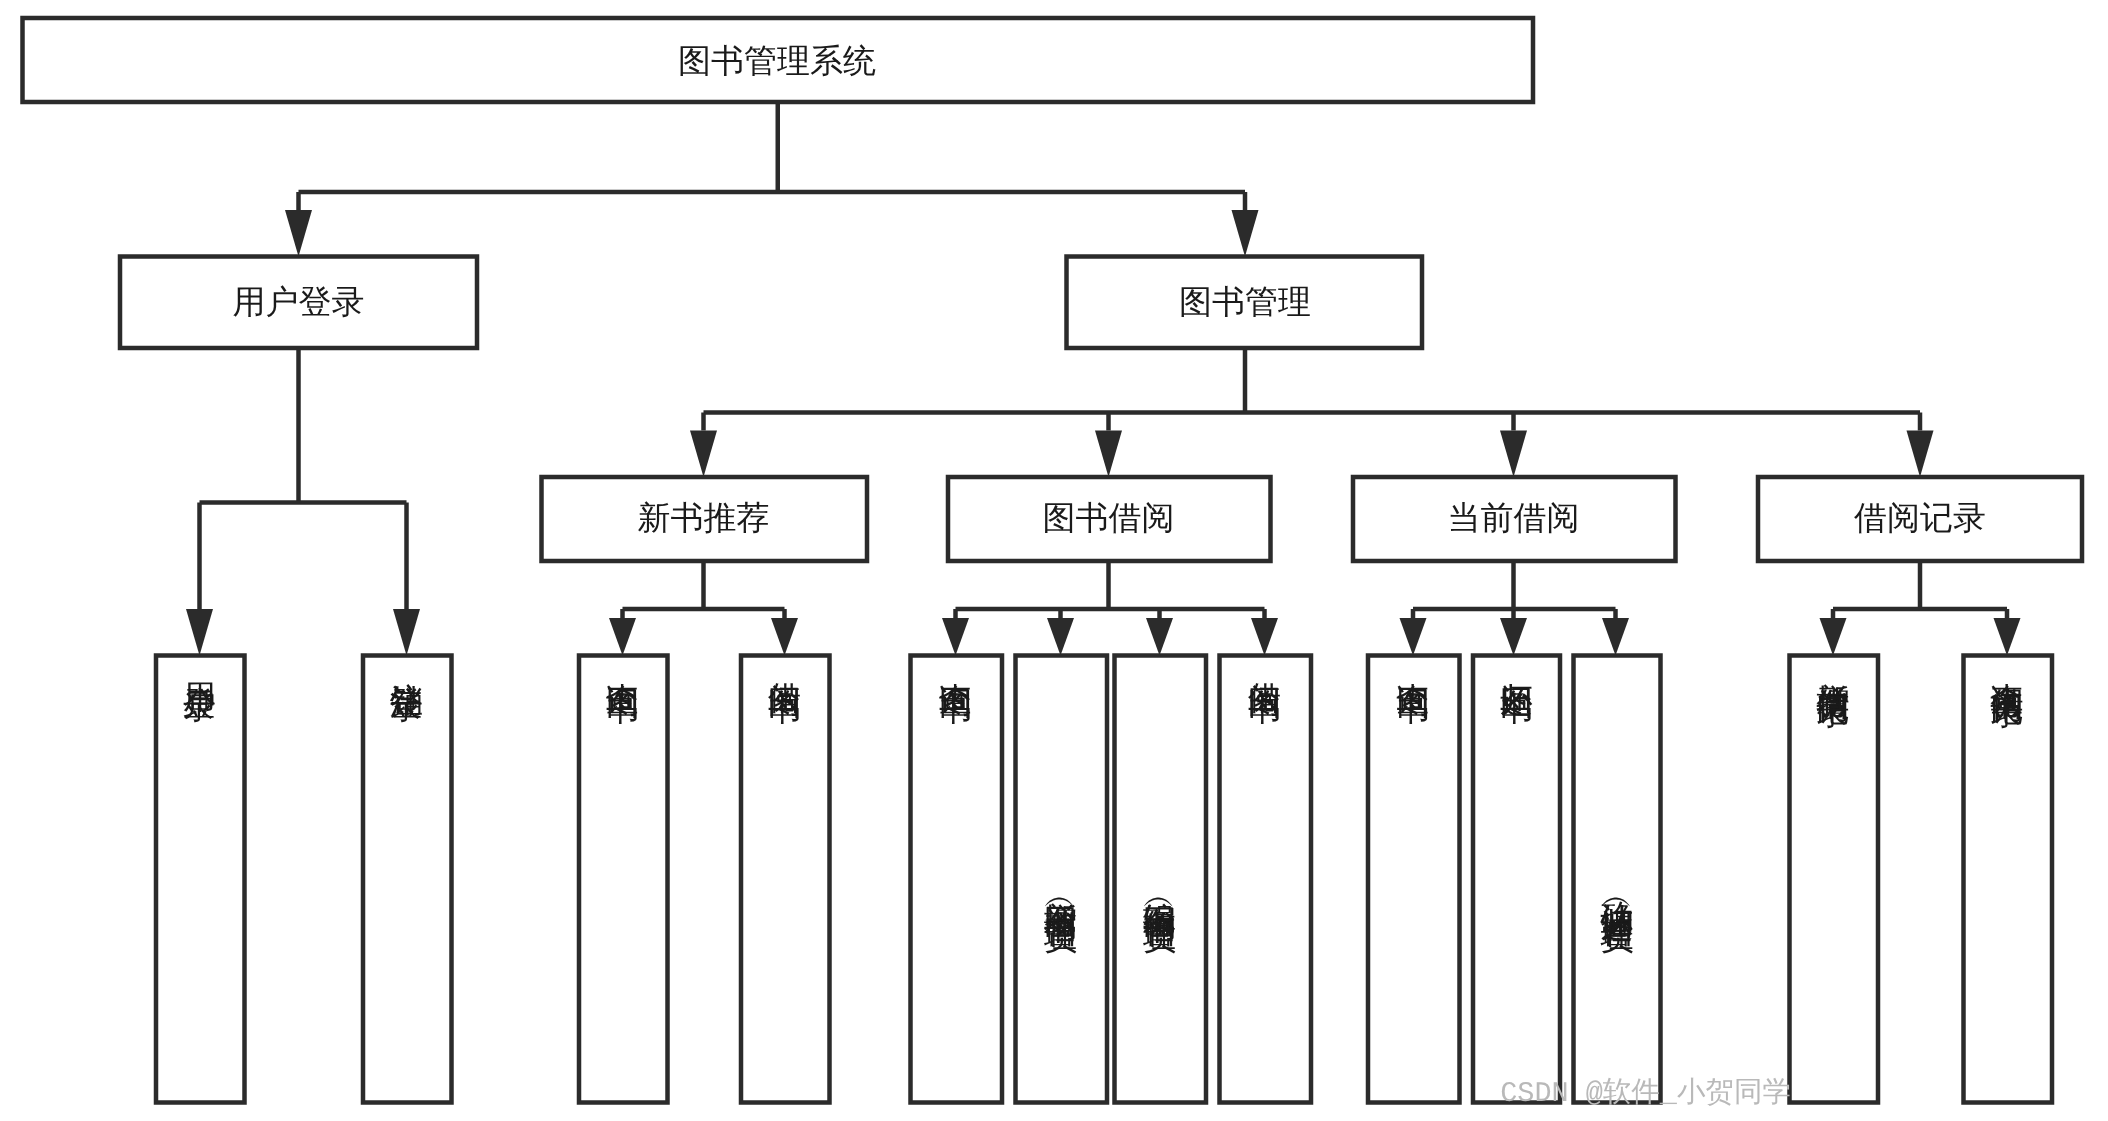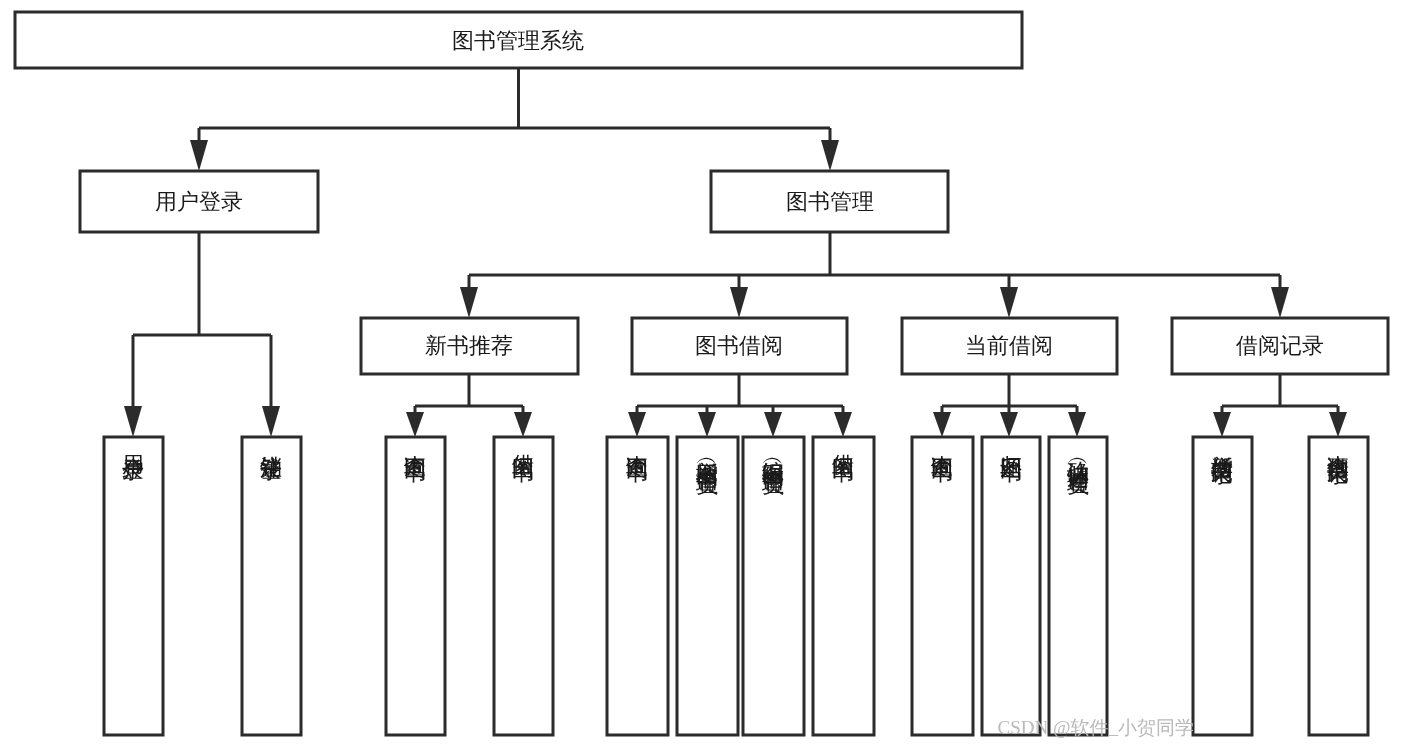--- a/index.html
+++ b/index.html
@@ -10,20 +10,21 @@
   body {
     width: 1405px;
     height: 747px;
     font-family: "Liberation Sans", "DejaVu Sans", sans-serif;
     overflow: hidden;
   }
   #diagram-root {
     position: relative;
     width: 1202px;
     height: 747px;
+    text-align: center;
   }
   svg.flow {
     position: absolute;
     top: 0;
     left: 0;
     width: 1405px;
     height: 747px;
   }
   .node-rect {
     fill: #ffffff;
@@ -56,21 +57,21 @@
     text-orientation: upright;
     letter-spacing: 2px;
     line-height: 1;
     white-space: nowrap;
     user-select: none;
   }
   .watermark {
     position: absolute;
     right: 8px;
     bottom: 6px;
-    font-family: Liberation Serif, serif;
+    font-family: Liberation Mono, monospace;
     font-size: 19px;
     color: #b9b9b9;
     white-space: nowrap;
     user-select: none;
   }
 </style>
 </head>
 <body>
 
 <div id="diagram-root">

